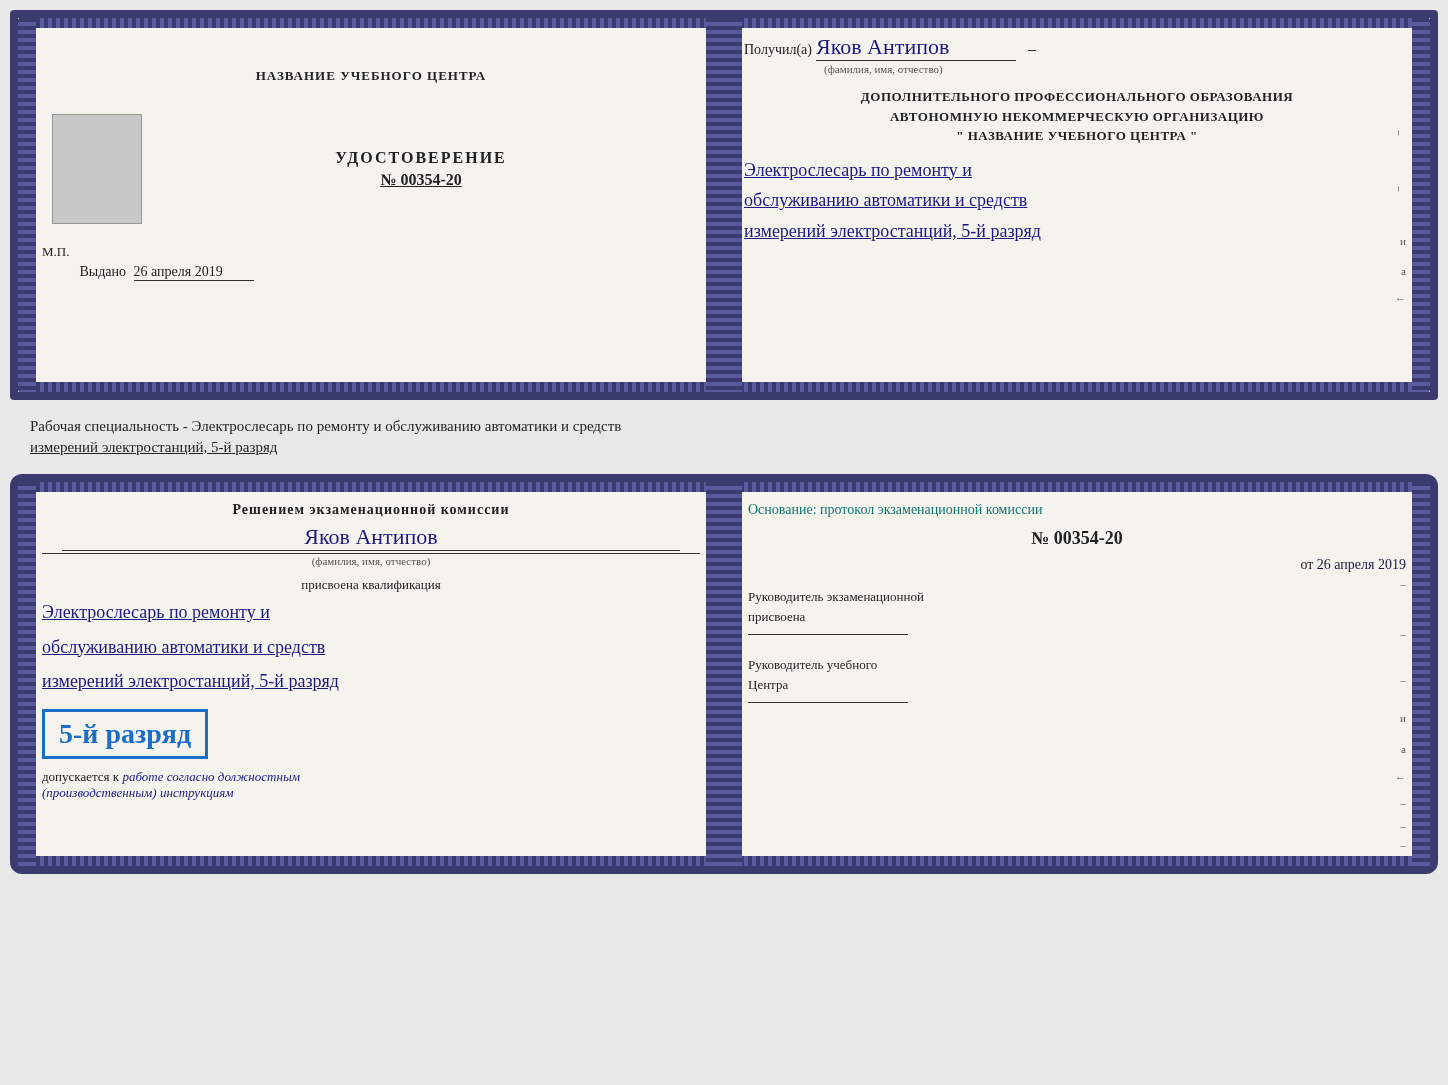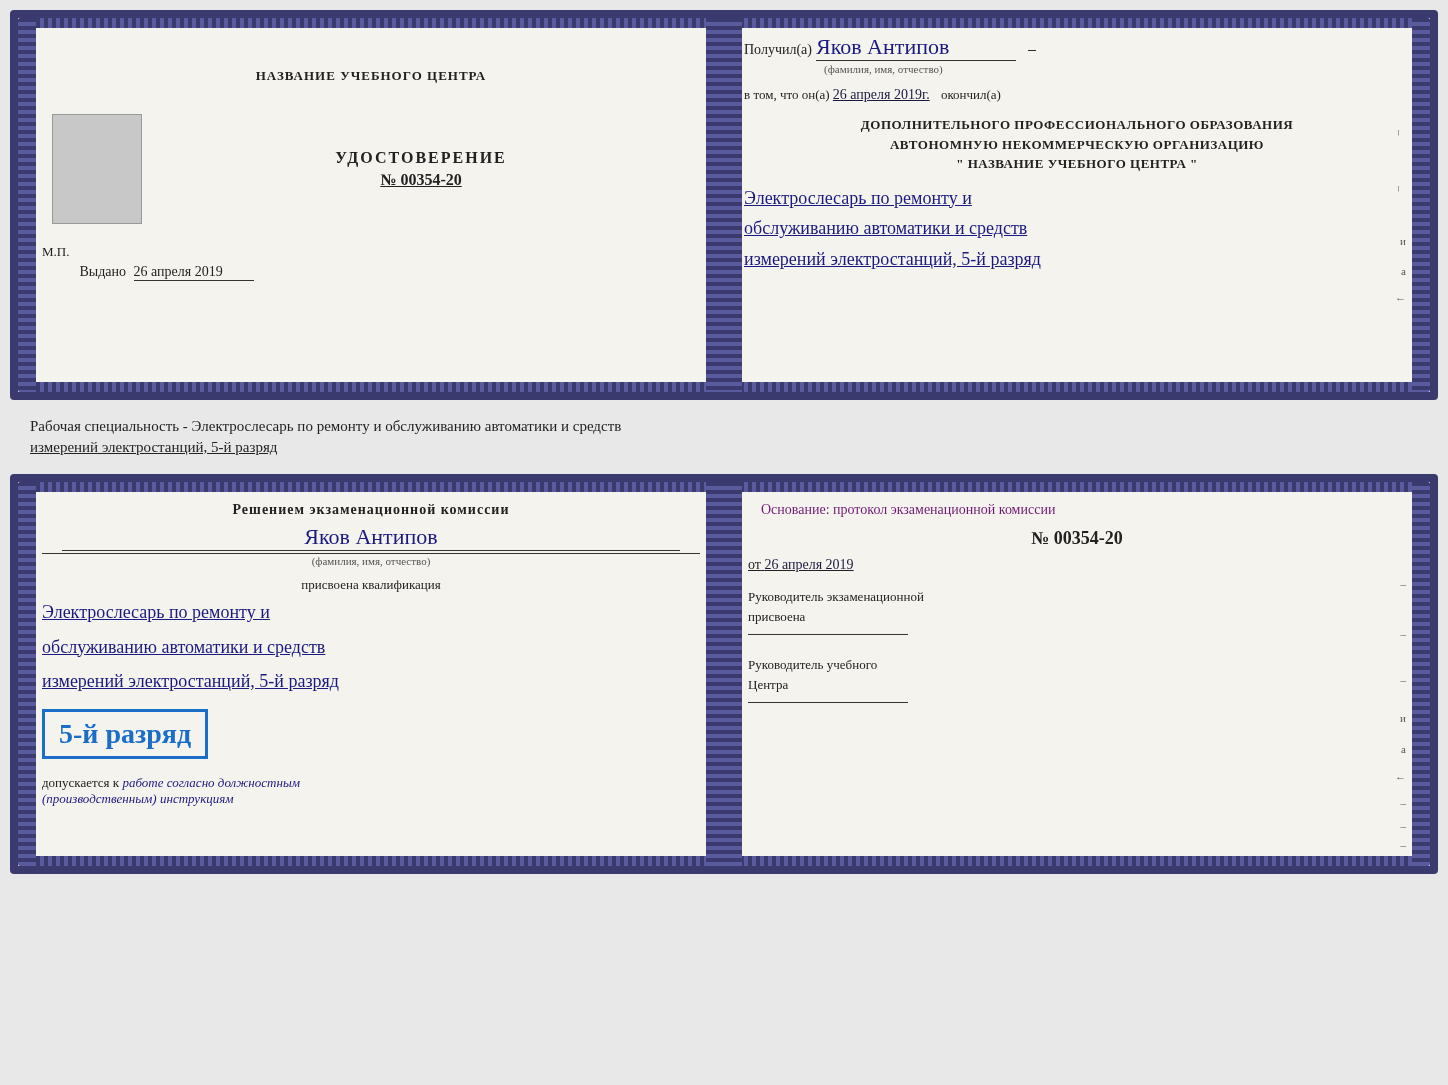--- a/index.html
+++ b/index.html
@@ -233,21 +233,21 @@
     .middle-info .underline-text {
       text-decoration: underline;
     }
 
     
     .bottom-document {
       display: flex;
       width: 100%;
       background: #f5f3ee;
       border: 8px solid #3a3a6e;
-      border-radius: 4px;
+      border-radius: 12px;
       min-height: 400px;
       position: relative;
     }
 
     .bottom-document::before {
       content: '';
       position: absolute;
       top: 0; bottom: 0;
       left: 50%;
       width: 3px;
@@ -312,52 +312,50 @@
       font-weight: bold;
       text-align: center;
       padding: 6px 14px;
       display: inline-block;
       margin-top: 4px;
     }
 
     .bottom-allowed-text {
       font-size: 13px;
       color: #222;
-      margin-top: 16px;
+      margin-top: 10px;
     }
 
     .bottom-allowed-handwritten {
       font-family: 'Comic Sans MS', cursive;
       font-size: 13px;
       color: #1a1a80;
       font-style: italic;
     }
 
     
     .bottom-right-header {
       font-size: 14px;
-      color: #701a75;
+      color: #0f766e;
       margin-bottom: 10px;
-      margin-left: 13px;
     }
 
     .bottom-protocol-number {
       font-size: 18px;
       color: #222;
       font-weight: bold;
       text-align: center;
       margin: 8px 0;
     }
 
     .bottom-date-line {
       font-size: 14px;
       color: #222;
       margin: 4px 0 14px 0;
-      text-align: left;
-      text-decoration: underline;
+      text-align: right;
     }
 
     .bottom-date-line .date-handwritten {
       font-family: 'Comic Sans MS', cursive;
       font-size: 14px;
       color: #1a1a40;
     }
 
     .signature-block {
       margin-top: 14px;
@@ -505,25 +503,20 @@
 
     <div class="doc-right">
       <div style="margin-bottom: 6px;">
         <span class="right-recipient-line">Получил(а)</span>
         <span class="right-name-handwritten right-underline">Яков Антипов</span>
         <span style="margin-left:8px;">–</span>
         <br>
         <span class="right-fio-label" style="text-align:left; margin-left:80px;">(фамилия, имя, отчество)</span>
       </div>
 
-      <div class="right-certified-line" style="margin-top:12px;">
-        <span>в том, что он(а)</span>
-        <span class="right-date-handwritten">26 апреля 2019г.</span>
-        <span style="margin-left:8px;">окончил(а)</span>
-      </div>
 
       <div class="right-org-block">
         <div>ДОПОЛНИТЕЛЬНОГО ПРОФЕССИОНАЛЬНОГО ОБРАЗОВАНИЯ</div>
         <div>АВТОНОМНУЮ НЕКОММЕРЧЕСКУЮ ОРГАНИЗАЦИЮ</div>
         <div>"  НАЗВАНИЕ УЧЕБНОГО ЦЕНТРА  "</div>
       </div>
 
       <div style="margin-top:10px;">
         <span class="right-profession-handwritten">Электрослесарь по ремонту и</span>
         <span class="right-profession-handwritten">обслуживанию автоматики и средств</span>

